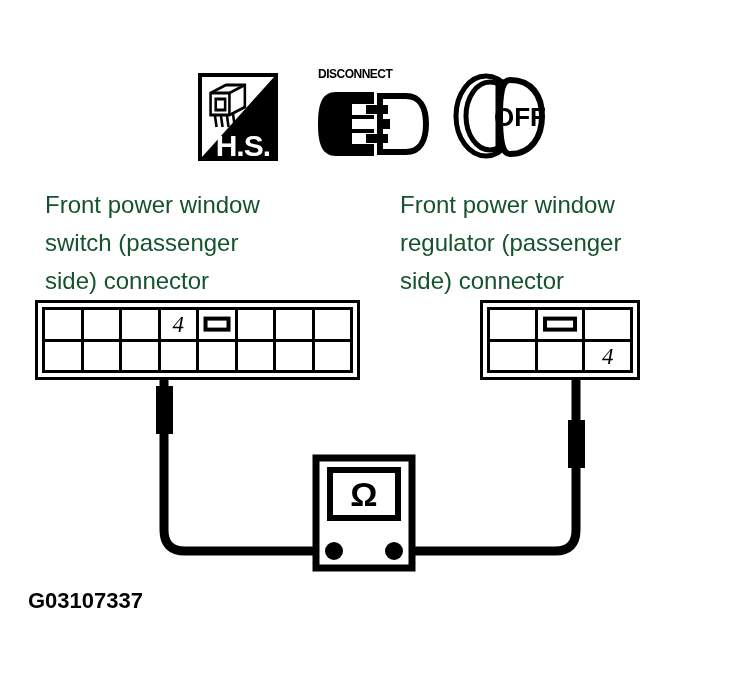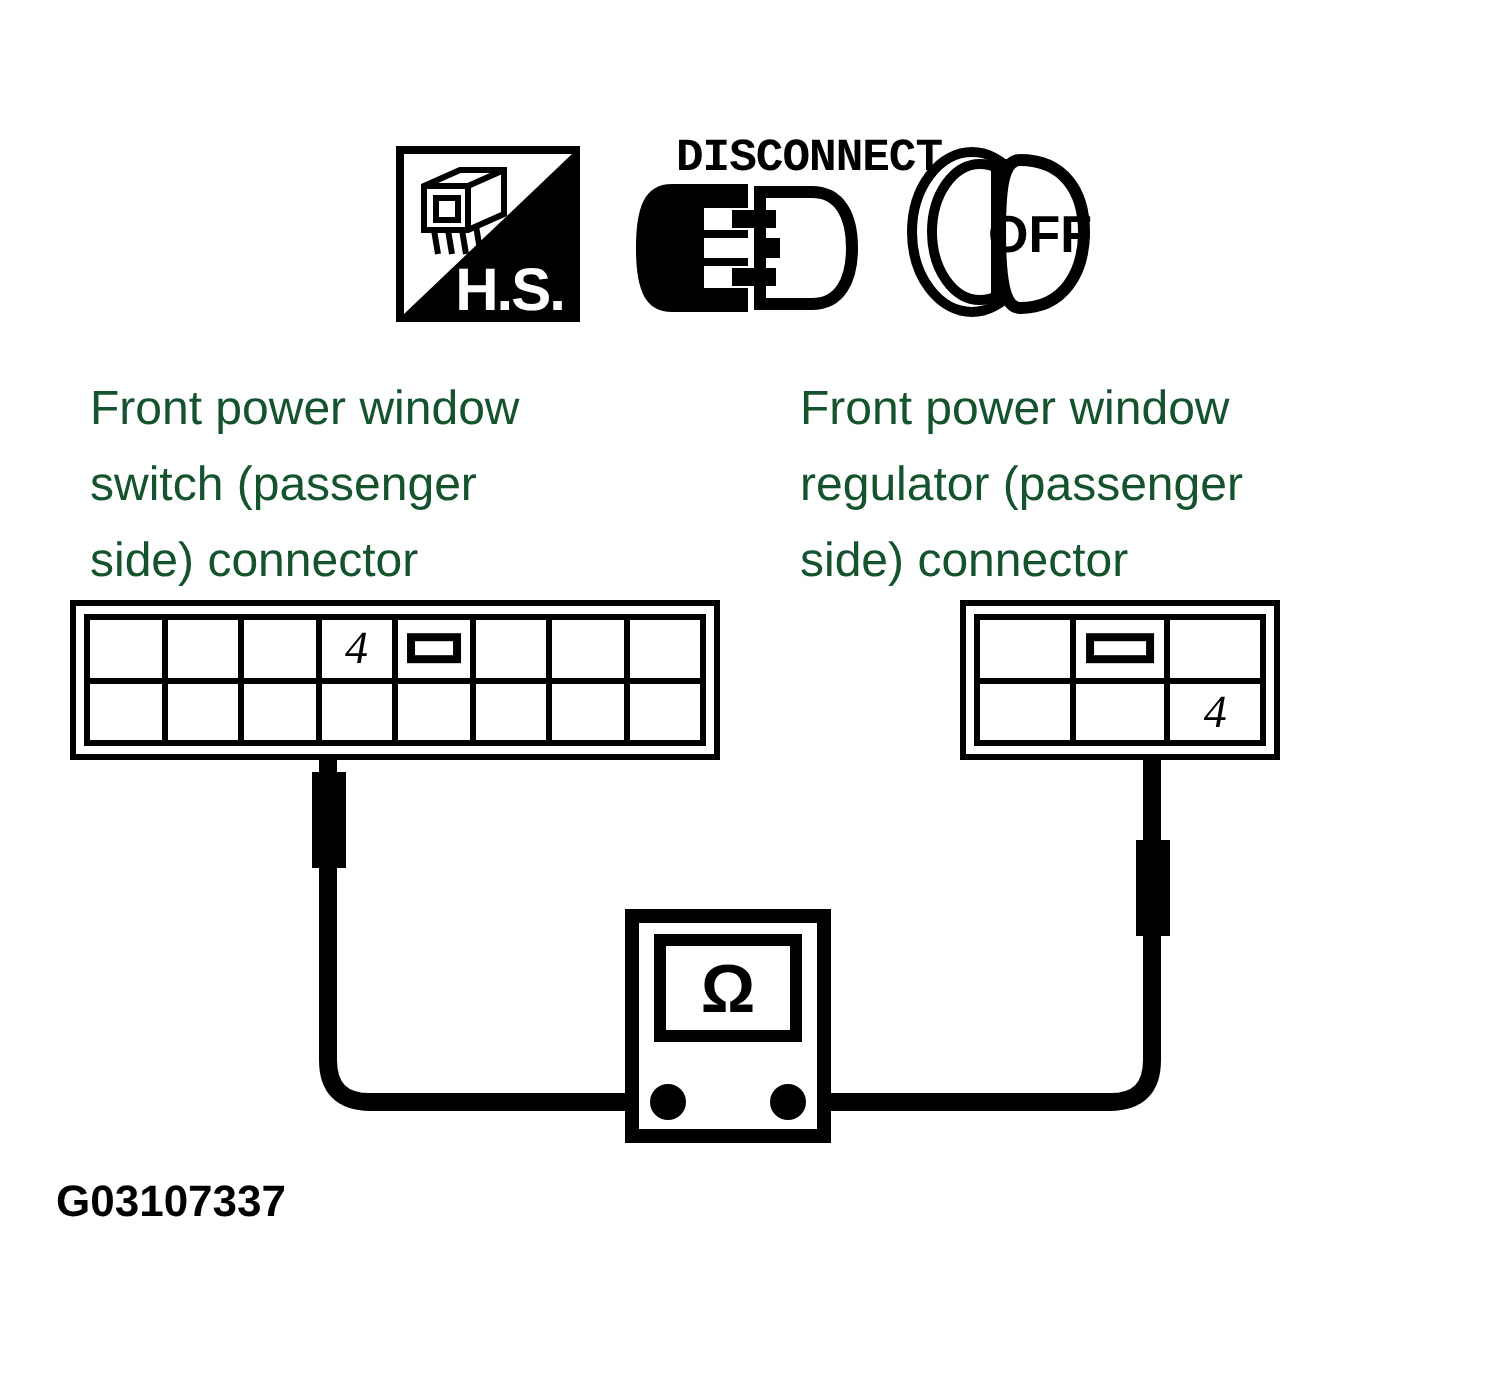--- a/index.html
+++ b/index.html
@@ -27,21 +27,21 @@
     position: absolute;
     left: 198px;
     top: 68px;
     width: 345px;
     height: 95px;
   }
   .icon-hs {
     position: absolute;
     left: 0px;
     top: 5px;
-    width: 92px;
+    width: 80px;
     height: 88px;
     border: 4px solid #000;
     box-sizing: border-box;
     background: #fff;
     overflow: hidden;
   }
   .icon-hs .diag {
     position: absolute;
     left: 0; top: 0;
     width: 100%;
@@ -62,26 +62,25 @@
     position: absolute;
     left: 118px;
     top: 0px;
     width: 115px;
     height: 95px;
   }
   .icon-disconnect .dc-label {
     position: absolute;
     left: 2px;
     top: 0px;
-    font-size: 23px;
+    font-size: 12px;
     font-weight: bold;
     letter-spacing: -0.5px;
-    font-family: Liberation Mono, monospace;
+    font-family: Liberation Sans, sans-serif;
     line-height: 1;
-    margin-left: 20px;
   }
   .icon-disconnect .dc-art {
     position: absolute;
     left: 0px;
     top: 20px;
     width: 115px;
     height: 72px;
   }
   .icon-off {
     position: absolute;

